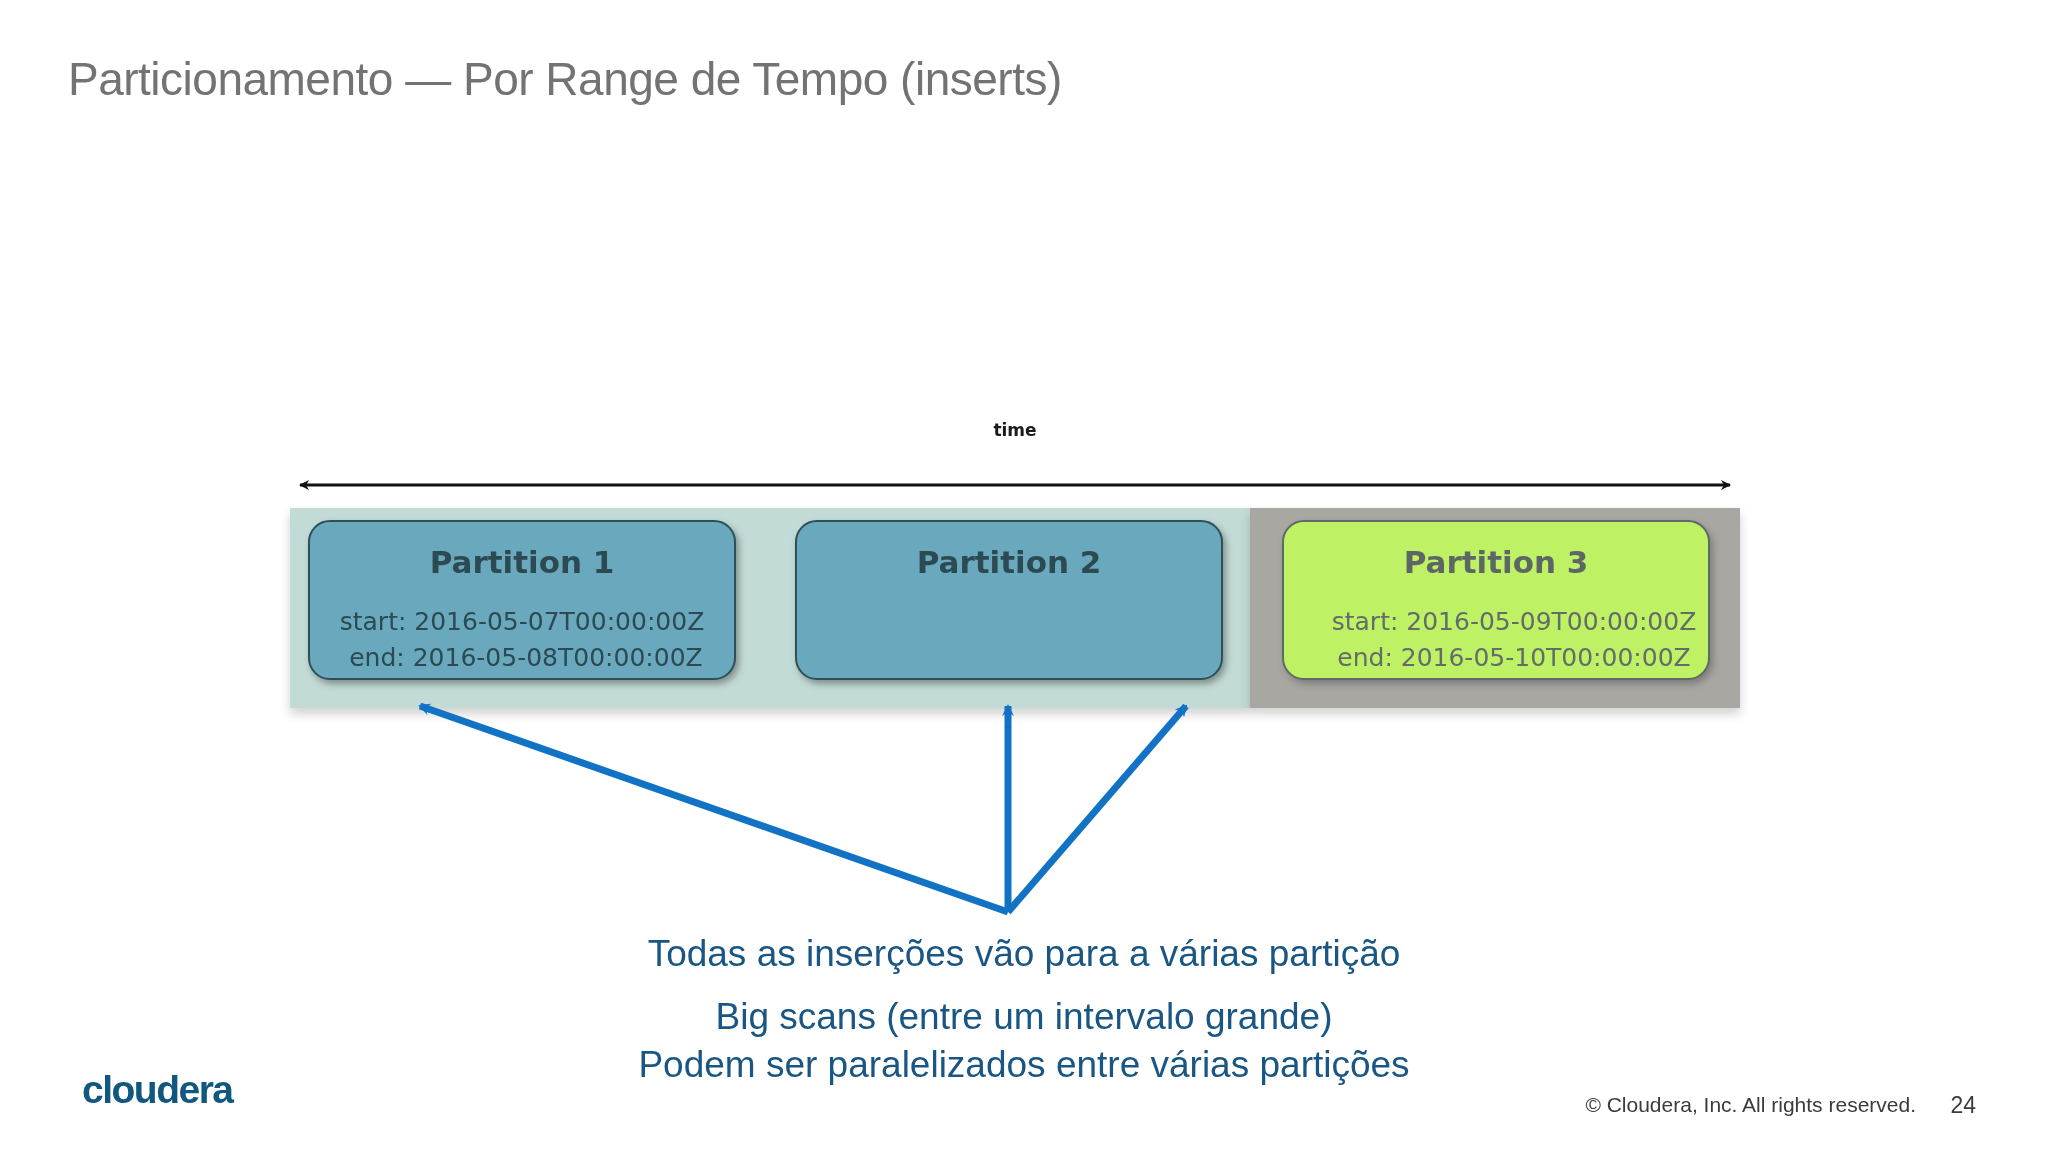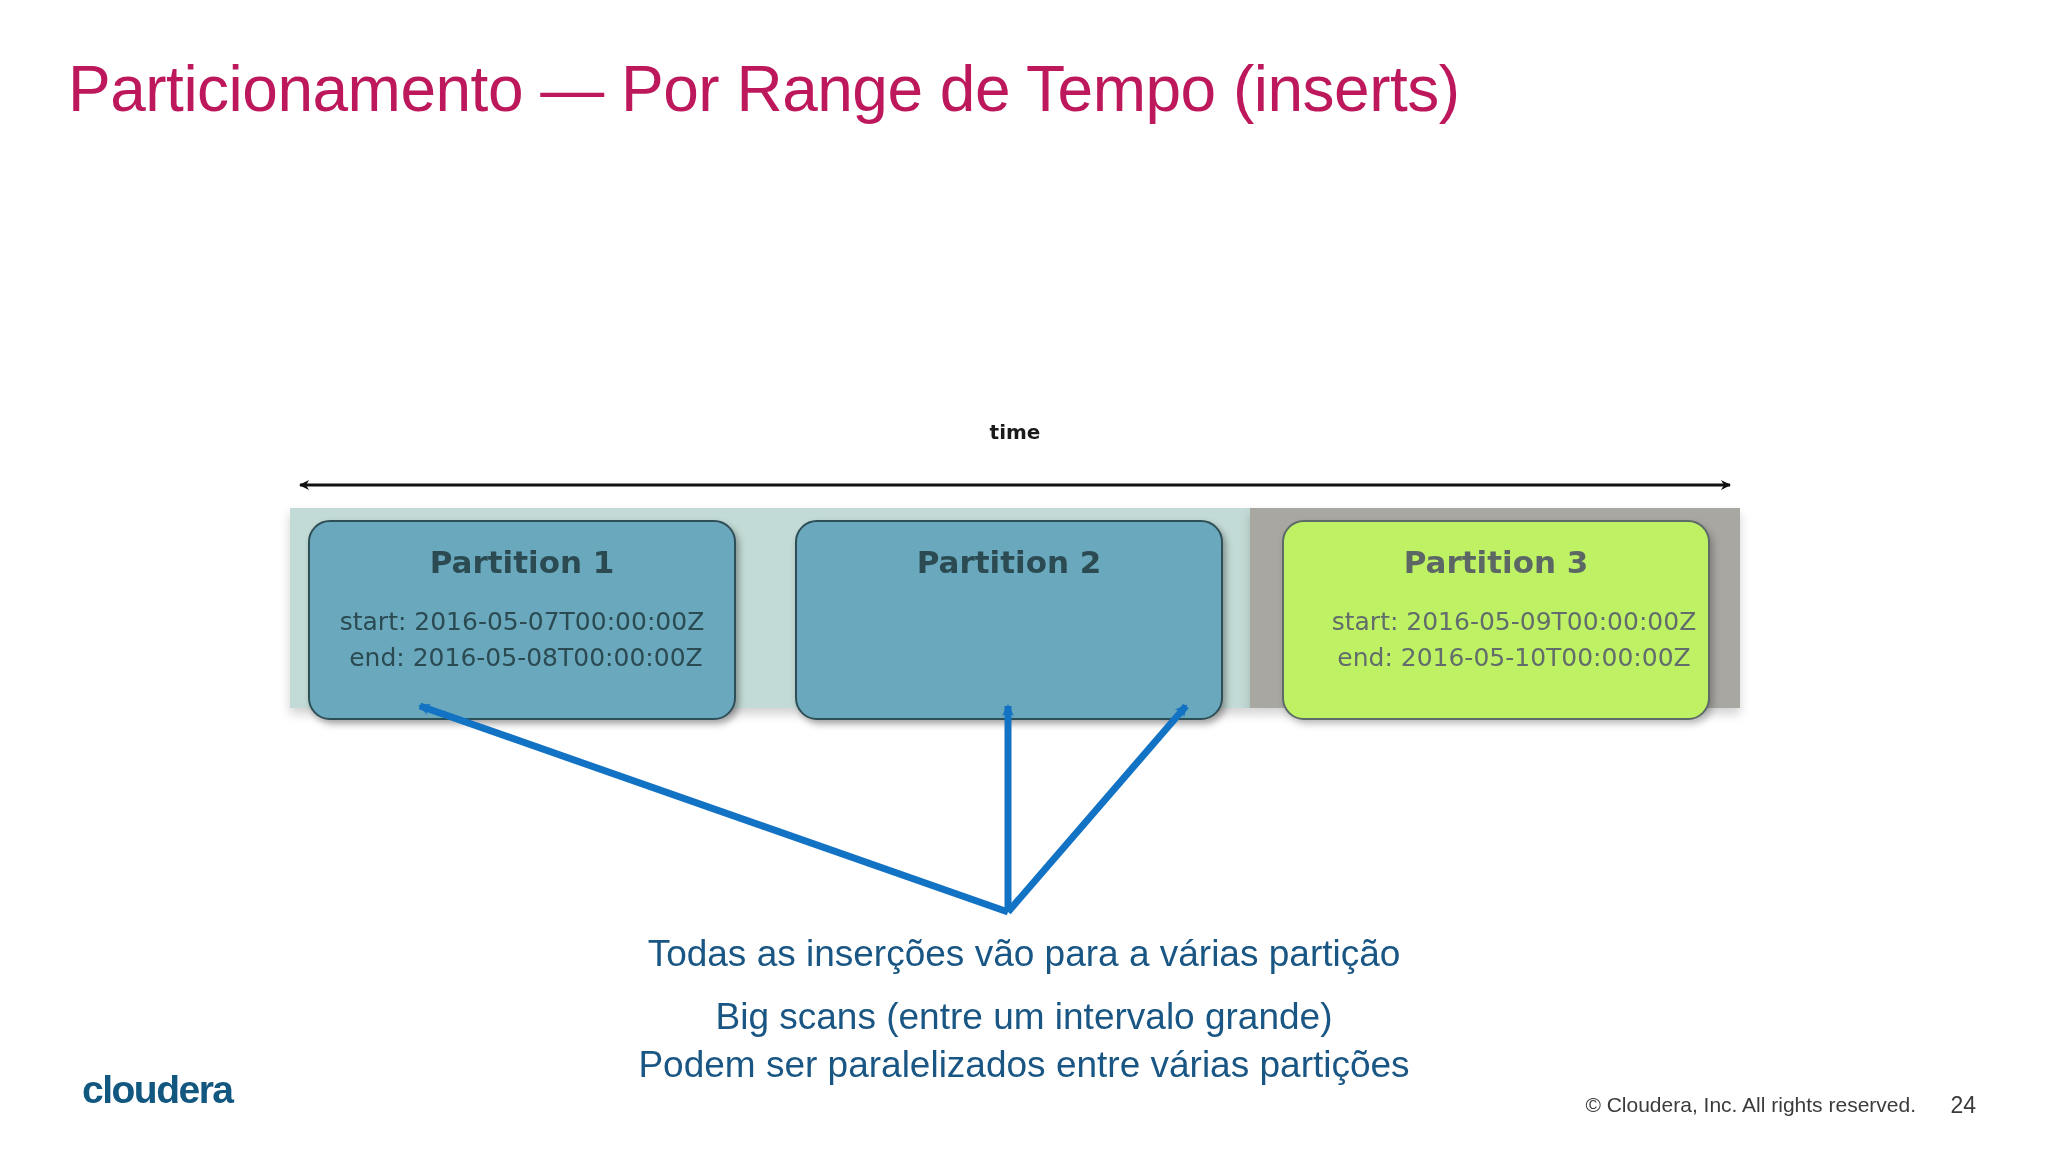--- a/index.html
+++ b/index.html
@@ -13,23 +13,23 @@
     position: relative;
     overflow: hidden;
     font-family: "Liberation Sans", sans-serif;
   }
 
   
   #slide-title {
     position: absolute;
     left: 68px;
     top: 52px;
-    font-size: 64px;
+    font-size: 46px;
     font-weight: 400;
-    color: #be185d;
+    color: #737373;
     letter-spacing: -0.5px;
     white-space: nowrap;
   }
 
   
   #diagram {
     position: absolute;
     left: 280px;
     top: 420px;
     width: 1470px;
@@ -37,21 +37,21 @@
   }
 
   
   #time-label {
     position: absolute;
     left: 0;
     top: 0;
     width: 1470px;
     text-align: center;
     font-family: "DejaVu Sans", sans-serif;
-    font-size: 20px;
+    font-size: 17px;
     font-weight: 700;
     color: #1b1b1b;
   }
 
   
   #time-axis {
     position: absolute;
     left: 8px;
     top: 50px;
     width: 1454px;
@@ -75,21 +75,21 @@
     width: 490px;
     background: #a9a7a2;
     box-shadow: 0 6px 10px rgba(0,0,0,0.18);
   }
 
   
   .partition {
     position: absolute;
     top: 100px;
     width: 428px;
-    height: 200px;
+    height: 160px;
     border-radius: 22px;
     box-sizing: border-box;
     text-align: center;
     overflow: hidden;
   }
   .partition.active {
     background: #6aa9bd;
     border: 2px solid #2f4f58;
     box-shadow: 3px 4px 7px rgba(0,0,0,0.35);
   }

